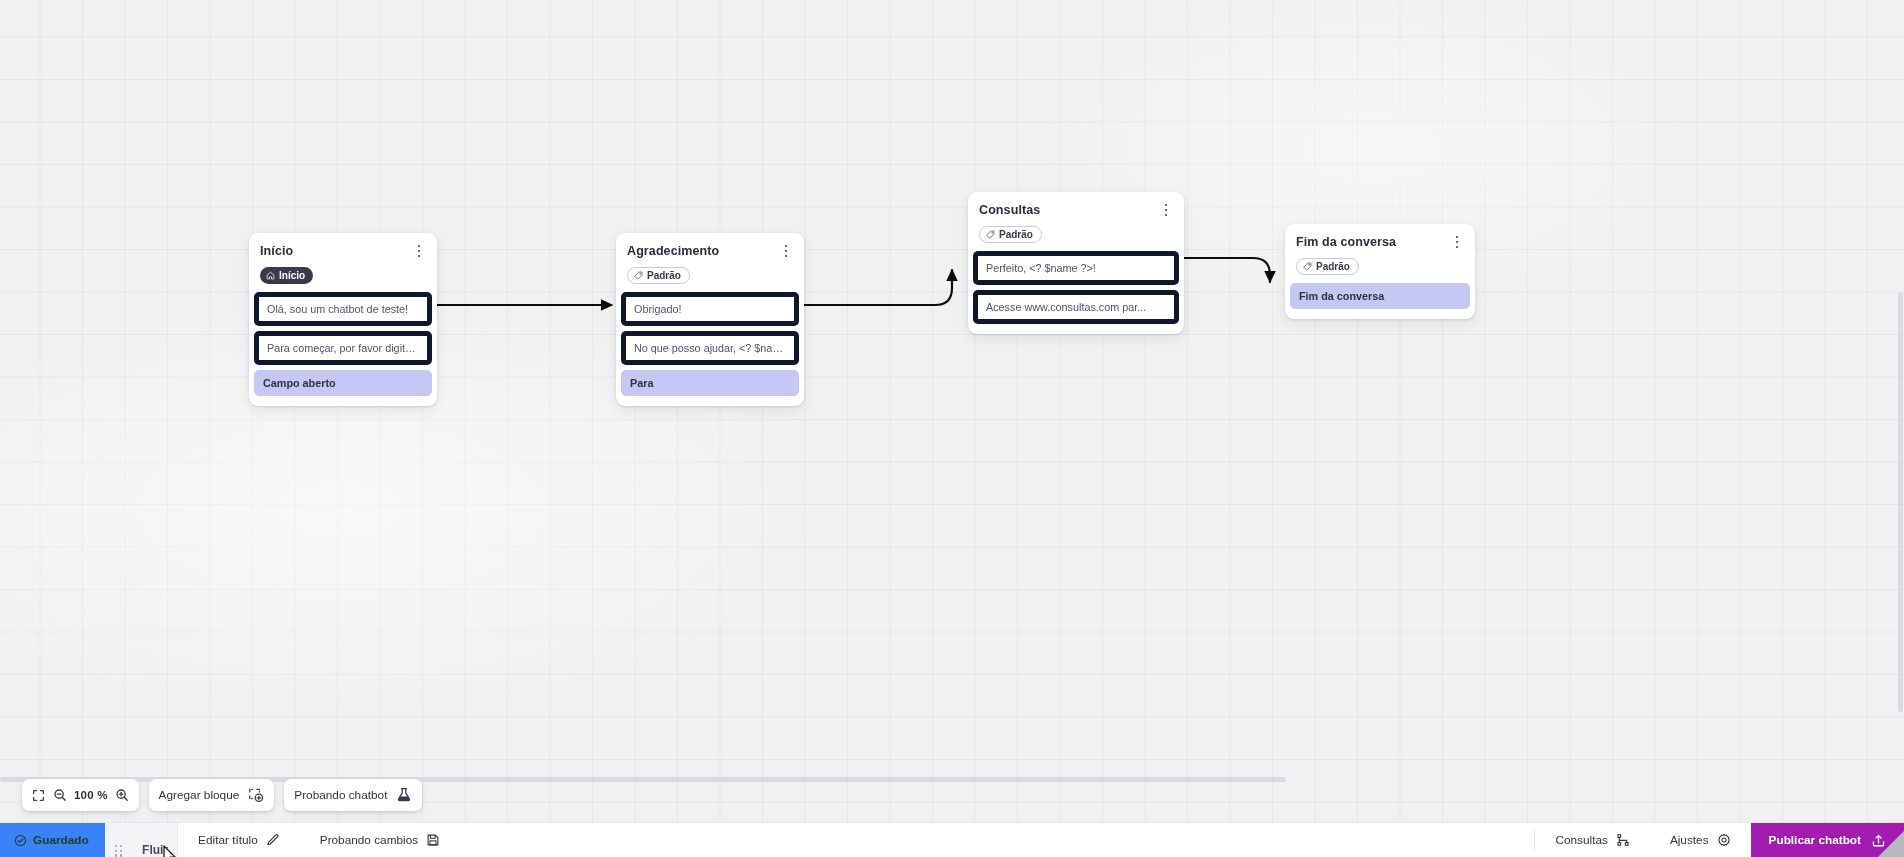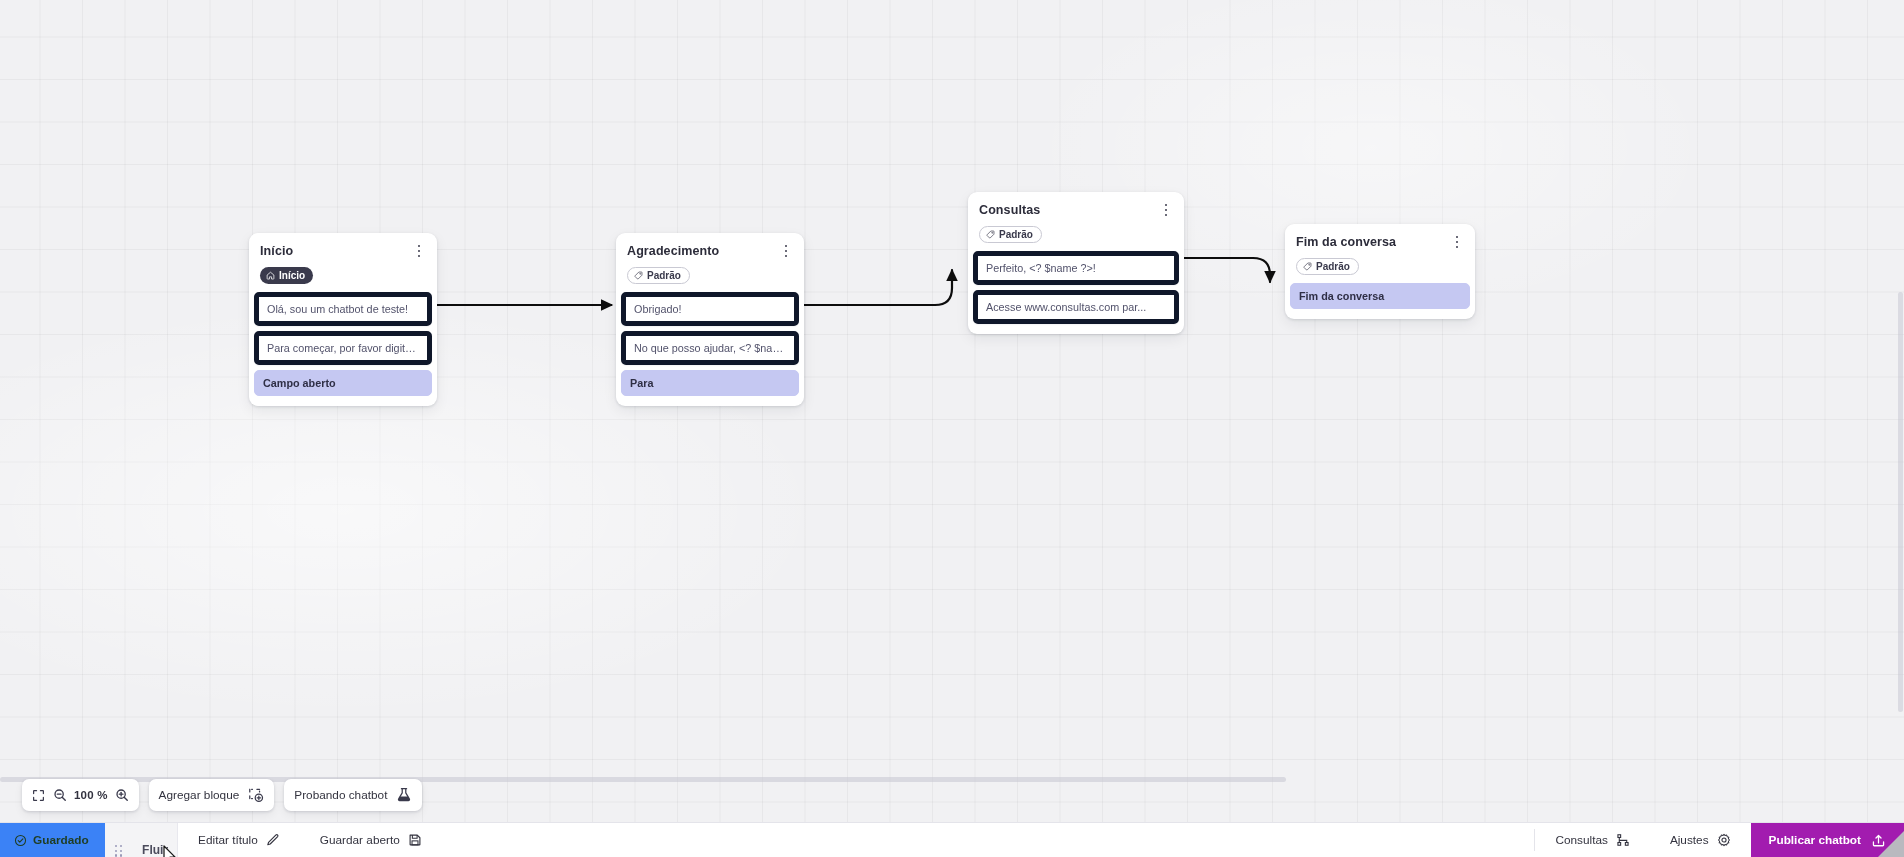--- a/index.html
+++ b/index.html
@@ -490,21 +490,21 @@
     </div>
 
     <div class="bb-item">
       <span>Editar título</span>
       <svg width="14" height="14" viewBox="0 0 16 16" fill="none">
         <path d="M11.4 2.2 A1.35 1.35 0 0 1 13.3 4.1 L4.8 12.6 L2.1 13.4 L2.9 10.7 Z" stroke="#33333f" stroke-width="1.3" stroke-linejoin="round"></path>
       </svg>
     </div>
 
     <div class="bb-item">
-      <span>Guardar aberto</span>
+      <span>Probando cambios</span>
       <svg width="14" height="14" viewBox="0 0 16 16" fill="none">
         <path d="M2.4 2.4 H10.6 L13.6 5.4 V13 A0.6 0.6 0 0 1 13 13.6 H3 A0.6 0.6 0 0 1 2.4 13 Z" stroke="#33333f" stroke-width="1.3" stroke-linejoin="round"></path>
         <path d="M5 2.4 V6 H10.4 V2.4" stroke="#33333f" stroke-width="1.2"></path>
         <rect x="4.6" y="9" width="6.8" height="4.6" stroke="#33333f" stroke-width="1.2"></rect>
       </svg>
     </div>
 
     <div class="bb-spacer"></div>
     <div class="bb-divider"></div>
 

